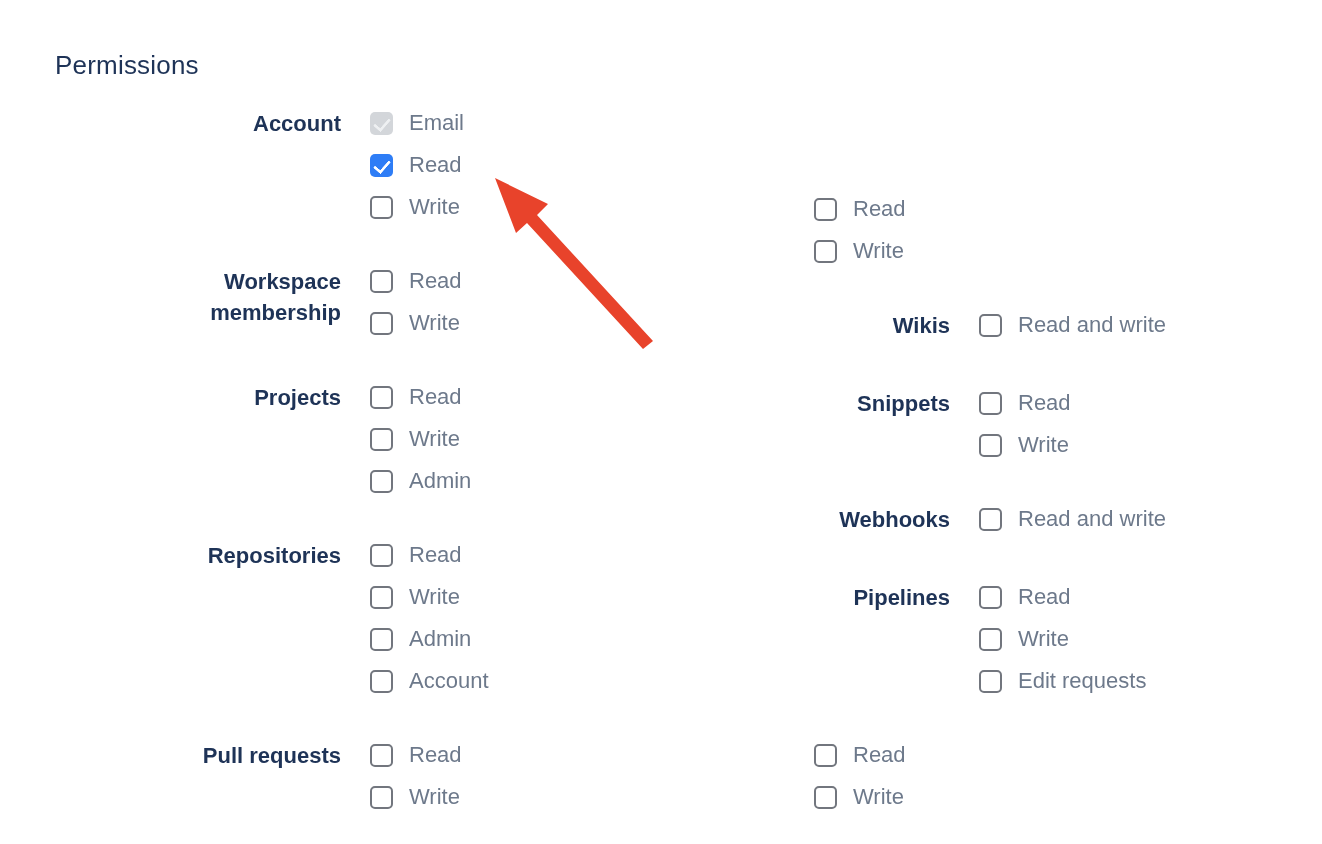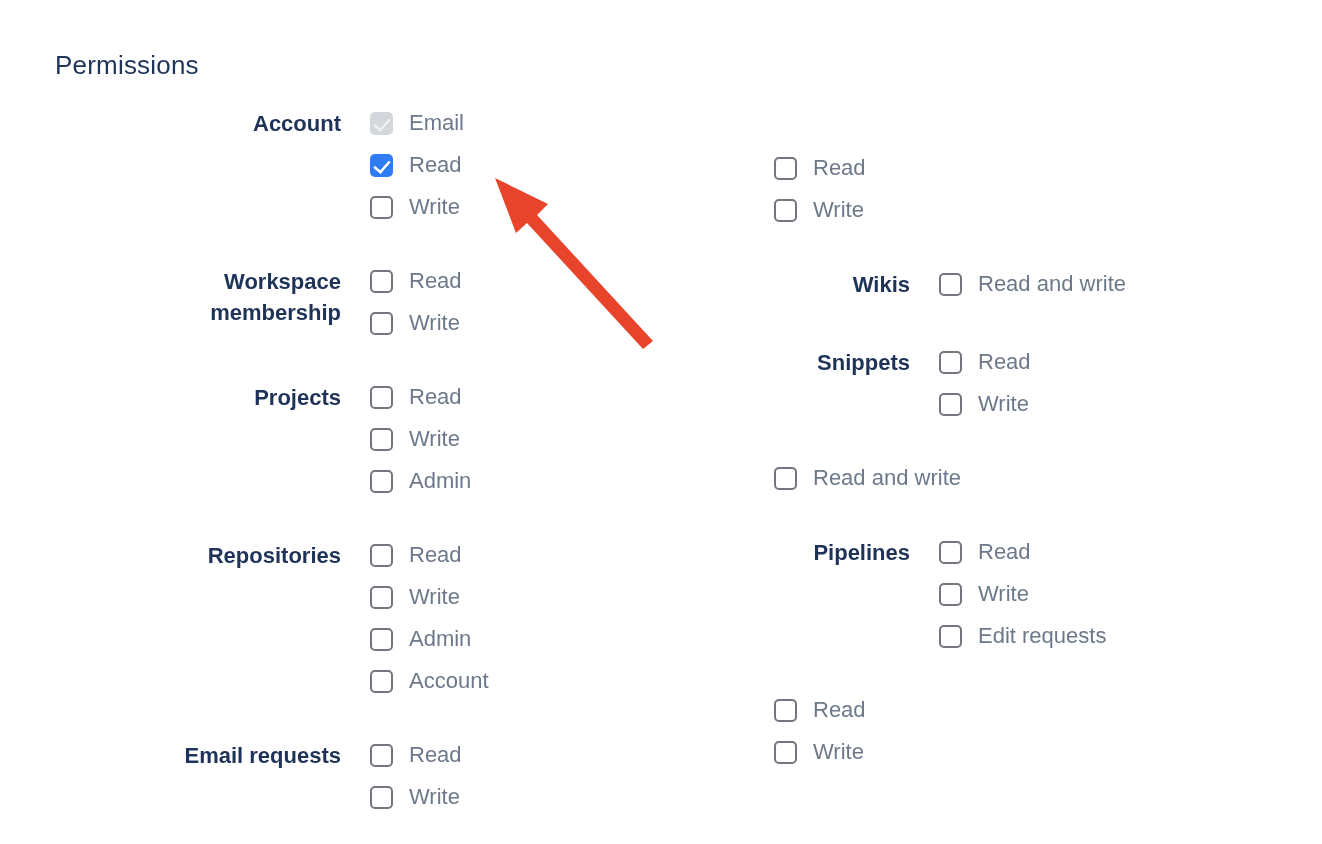--- a/index.html
+++ b/index.html
@@ -22,21 +22,21 @@
     overflow: hidden;
   }
   .page { padding: 50px 0 0 55px; }
   .page-title {
     margin: 0 0 30px 0;
     font-size: 26px;
     font-weight: 400;
     color: var(--navy);
     letter-spacing: 0.2px;
   }
-  .columns { display: flex; align-items: center; }
+  .columns { display: flex; align-items: flex-end; gap: 40px; }
   .col { display: flex; flex-direction: column; gap: 50px; }
   .col-left { width: 480px; flex: 0 0 auto; }
   .col-right { margin-left: 210px; }
 
   .group { display: flex; align-items: flex-start; }
   .group-label {
     text-align: right;
     font-weight: 700;
     font-size: 22px;
     line-height: 31px;
@@ -191,21 +191,21 @@
 
   <label class="option">
     <span class="checkbox unchecked"></span>
     <span class="option-label">Account</span>
   </label>
 </div>
   </div>
 
   <div class="group">
     <div class="group-label">
-      <span class="group-label-inner">Email requests</span>
+      <span class="group-label-inner">Pull requests</span>
     </div>
     <div class="options">
   <label class="option">
     <span class="checkbox unchecked"></span>
     <span class="option-label">Read</span>
   </label>
 
   <label class="option">
     <span class="checkbox unchecked"></span>
     <span class="option-label">Write</span>
@@ -251,20 +251,23 @@
   </label>
 
   <label class="option">
     <span class="checkbox unchecked"></span>
     <span class="option-label">Write</span>
   </label>
 </div>
   </div>
 
   <div class="group">
+    <div class="group-label">
+      <span class="group-label-inner">Webhooks</span>
+    </div>
     <div class="options">
   <label class="option">
     <span class="checkbox unchecked"></span>
     <span class="option-label">Read and write</span>
   </label>
 </div>
   </div>
 
   <div class="group">
     <div class="group-label">

